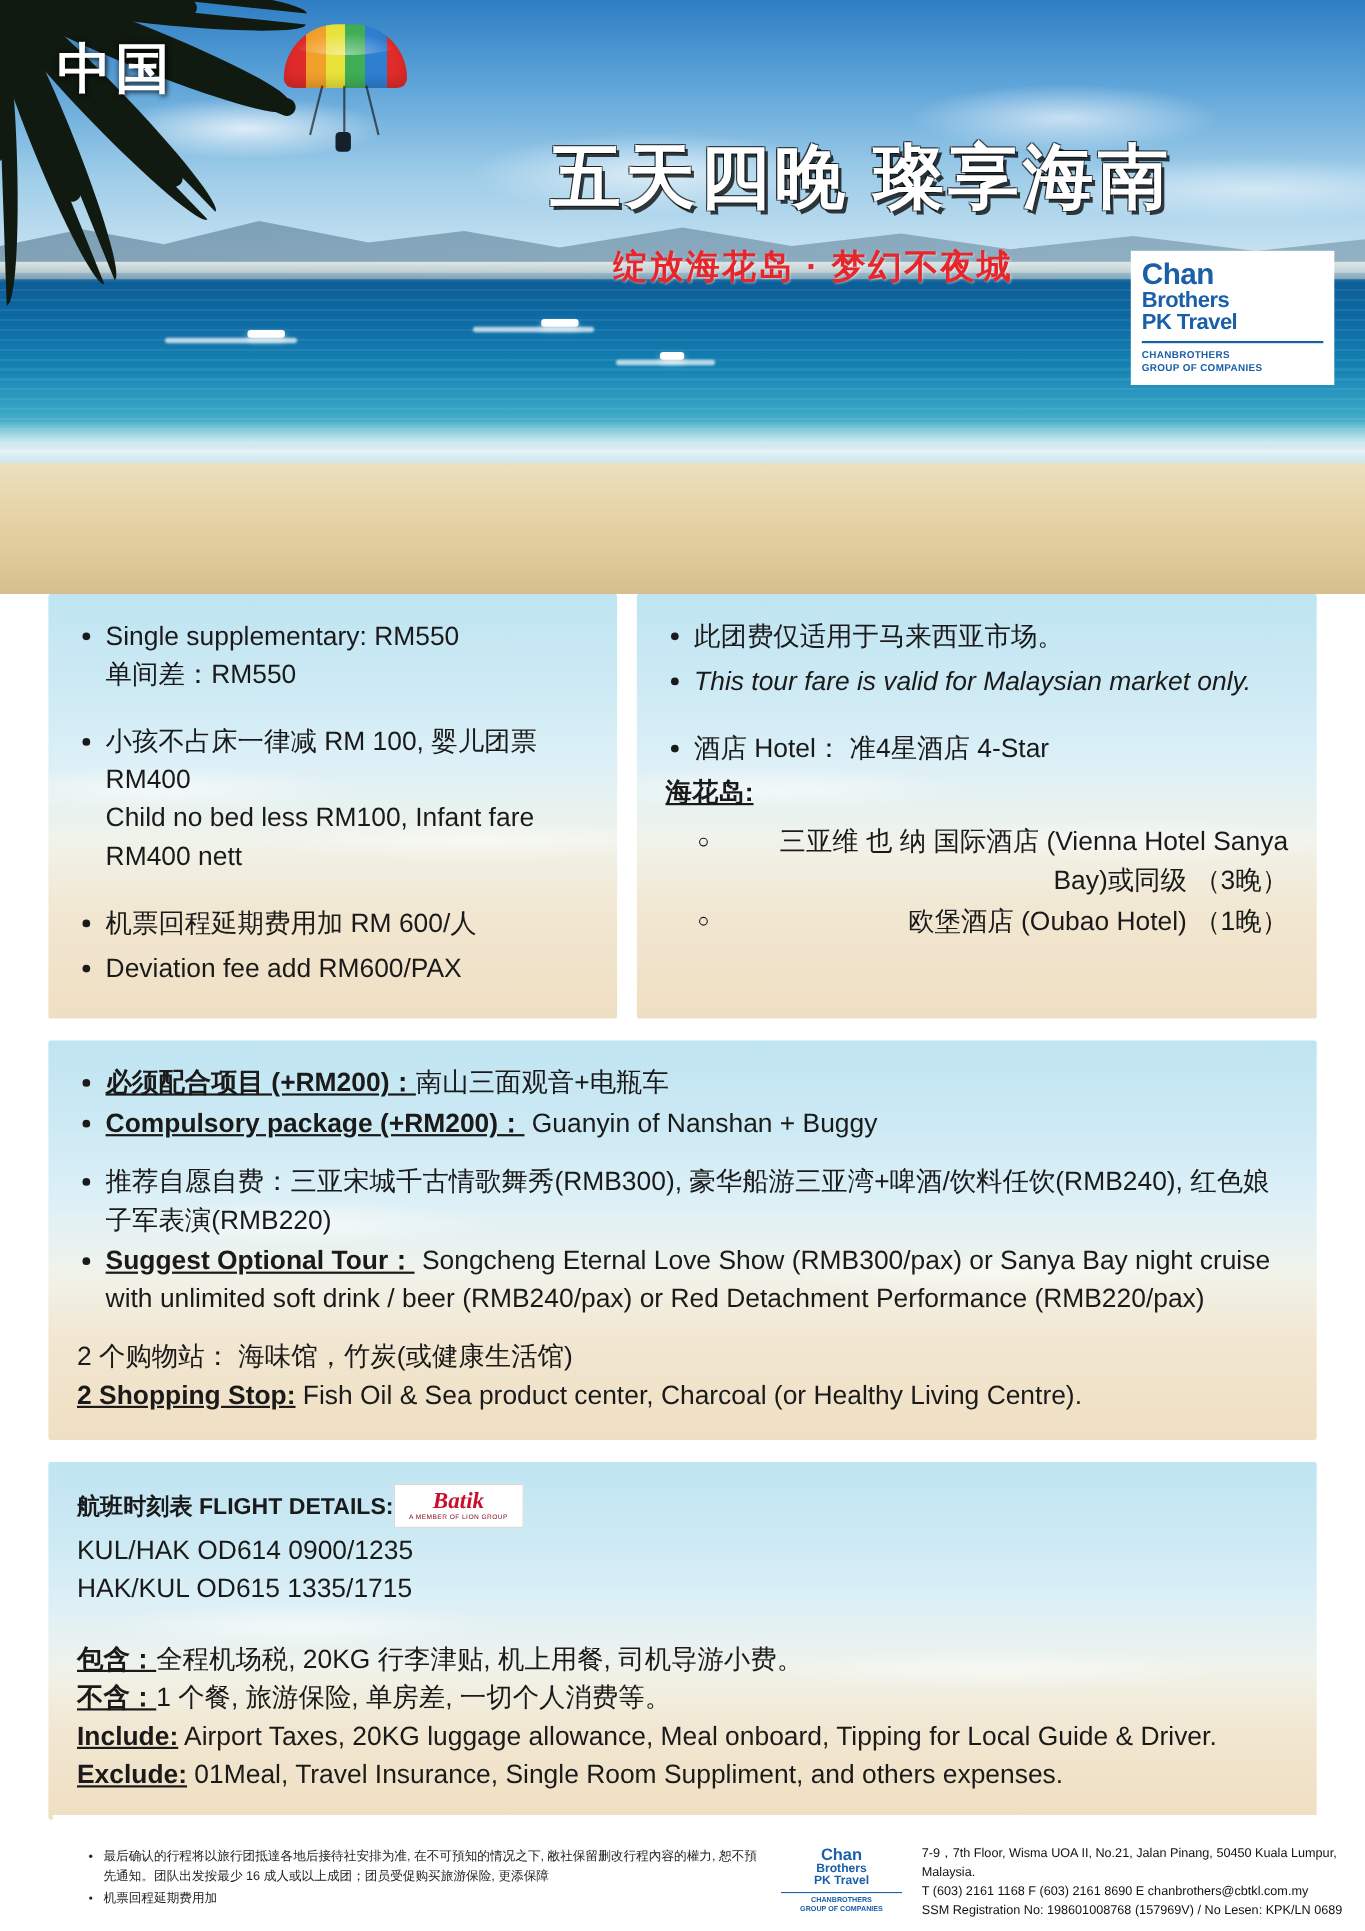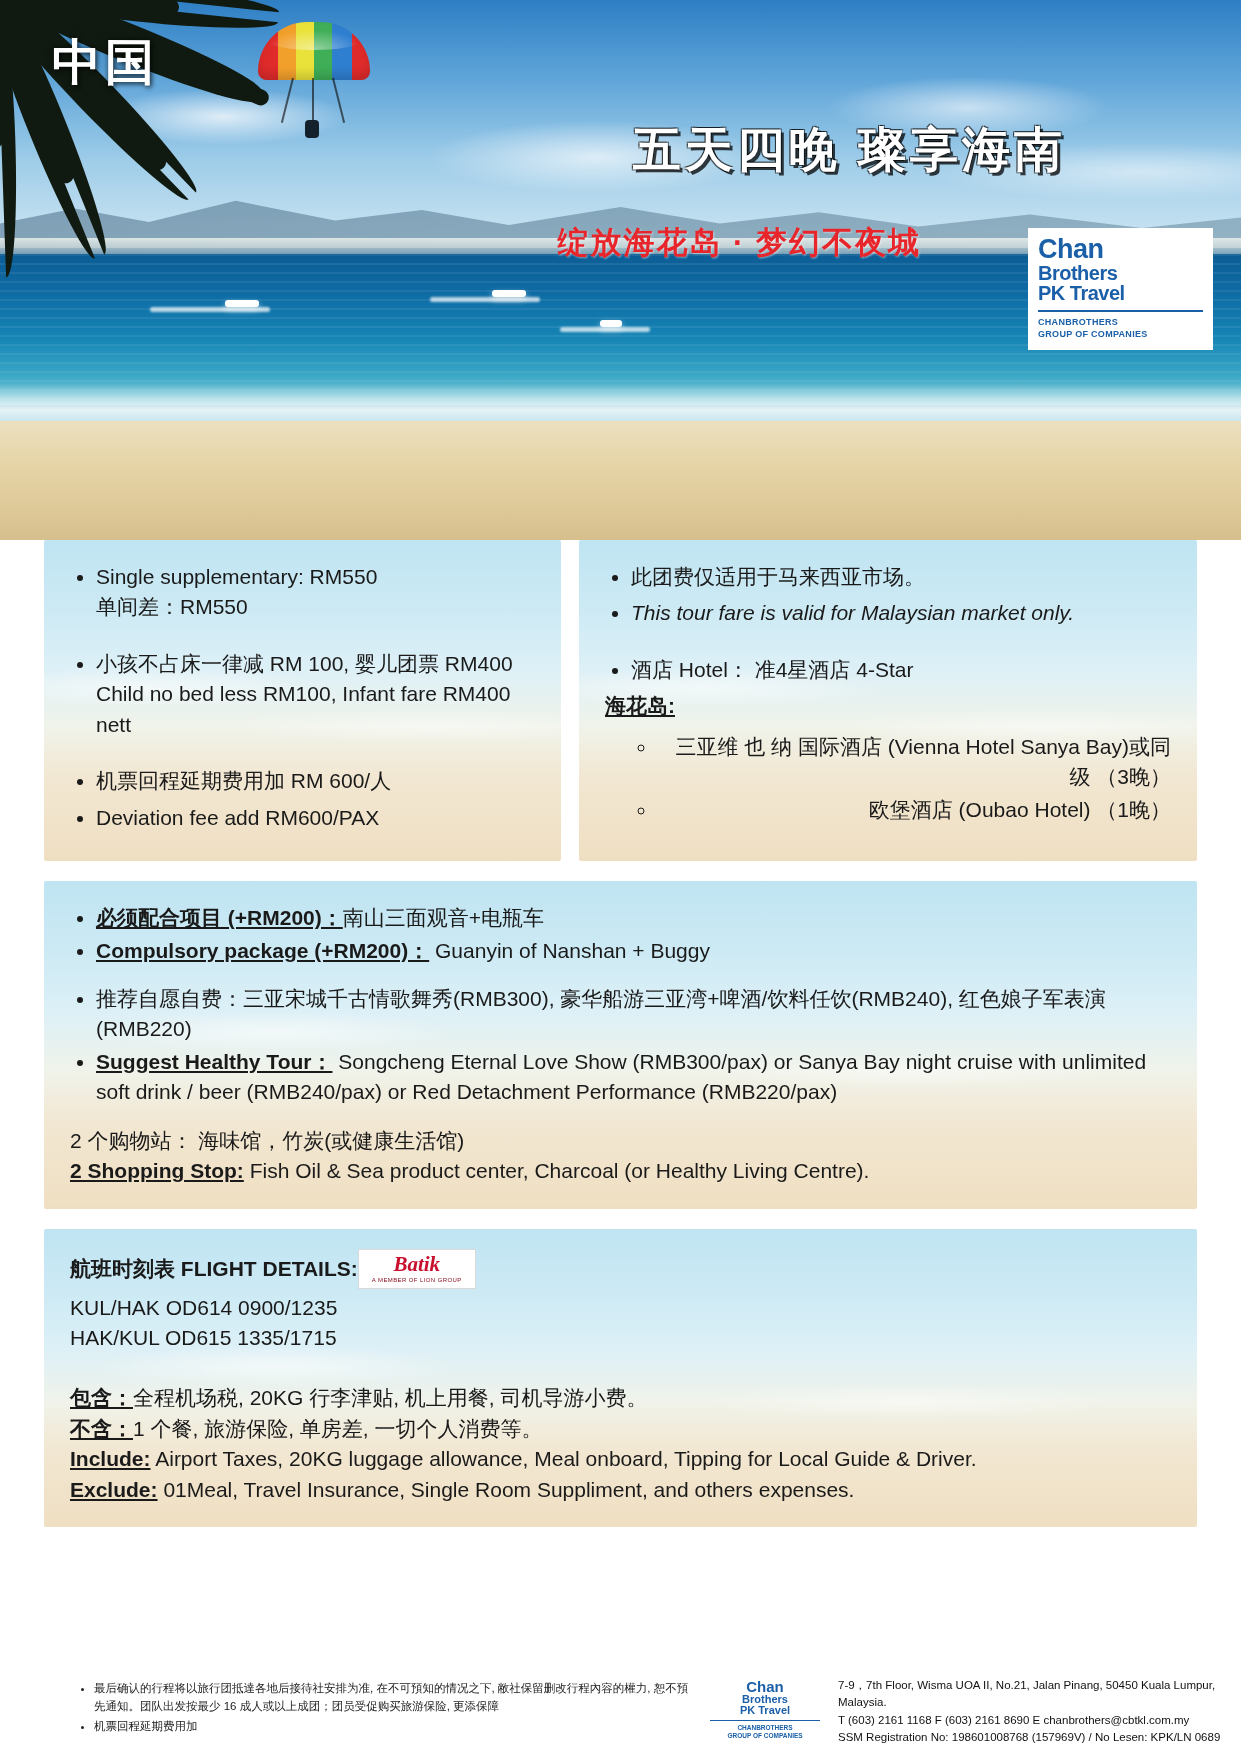--- a/index.html
+++ b/index.html
@@ -98,21 +98,21 @@
   .rider { position:absolute; left:47px; top:98px; width:14px; height:18px; background:#14202b; border-radius:4px; }
 
   .hero-cn-badge {
     position:absolute; left:52px; top:30px;
     font-size:49px; font-weight:bold; color:#ffffff;
     text-shadow: 0 0 6px rgba(0,0,0,.55), 2px 2px 4px rgba(0,0,0,.5);
     letter-spacing:4px;
   }
   .hero-title {
     position:absolute; right:175px; top:118px;
-    font-size:48px; font-weight:bold; color:#ffffff;
+    font-size:64px; font-weight:bold; color:#ffffff;
     letter-spacing:4px;
     text-shadow: 3px 3px 0 rgba(0,0,0,.75), -1px -1px 0 rgba(0,0,0,.6), 1px -1px 0 rgba(0,0,0,.6), -1px 1px 0 rgba(0,0,0,.6);
     white-space:nowrap;
   }
   .hero-subtitle {
     position:absolute; right:320px; top:222px;
     font-size:31px; font-weight:bold; color:#e8252a;
     letter-spacing:2px;
     text-shadow: 1px 1px 2px rgba(255,255,255,.45);
     white-space:nowrap;
@@ -150,21 +150,21 @@
       radial-gradient(ellipse 260px 30px at 20% 46%, rgba(255,255,255,.55), rgba(255,255,255,0) 70%),
       radial-gradient(ellipse 300px 26px at 75% 58%, rgba(255,255,255,.45), rgba(255,255,255,0) 70%);
   }
   .card > * { position:relative; z-index:1; }
 
   ul { margin:0; padding-left:26px; }
   ul li { margin:0 0 6px 0; }
   ul.tight li { margin-bottom:2px; }
   ul.circle { list-style-type: circle; }
   .spacer { height:16px; }
-  .t17 { font-size:21px; line-height:1.45; }
+  .t17 { font-size:24px; line-height:1.45; }
   .bold { font-weight:bold;text-decoration:underline; }
 
   .card-left { width:517px; }
   .card-right { flex:1; }
 
   
   .flight-head { display:flex; align-items:center; gap:0; margin-bottom:4px; }
   .flight-head .label { font-size:21px; font-weight:bold; }
   .batik {
     width:118px; height:40px; background:#ffffff; border:1px solid #d9d9d9;
@@ -287,21 +287,21 @@
           <span class="bold">必须配合项目 (+RM200)：</span><span>南山三面观音+电瓶车</span>
         </li>
         <li>
           <span class="bold">Compulsory package (+RM200)：</span> <span>Guanyin of Nanshan + Buggy</span>
         </li>
       </ul>
       <div class="spacer"></div>
       <ul class="t17 tight">
         <li>推荐自愿自费：三亚宋城千古情歌舞秀(RMB300), 豪华船游三亚湾+啤酒/饮料任饮(RMB240), 红色娘子军表演(RMB220)</li>
         <li>
-          <span class="bold">Suggest Healthy Tour：</span> <span>Songcheng Eternal Love Show (RMB300/pax) or Sanya Bay night cruise with unlimited soft drink / beer (RMB240/pax) or Red Detachment Performance (RMB220/pax)</span>
+          <span class="bold">Suggest Optional Tour：</span> <span>Songcheng Eternal Love Show (RMB300/pax) or Sanya Bay night cruise with unlimited soft drink / beer (RMB240/pax) or Red Detachment Performance (RMB220/pax)</span>
         </li>
       </ul>
       <div class="spacer"></div>
       <div class="t17">2 个购物站： 海味馆，竹炭(或健康生活馆)</div>
       <div class="t17">
         <span class="bold">2 Shopping Stop:</span> <span>Fish Oil &amp; Sea product center, Charcoal (or Healthy Living Centre).</span>
       </div>
     </div>
   </div>
 

